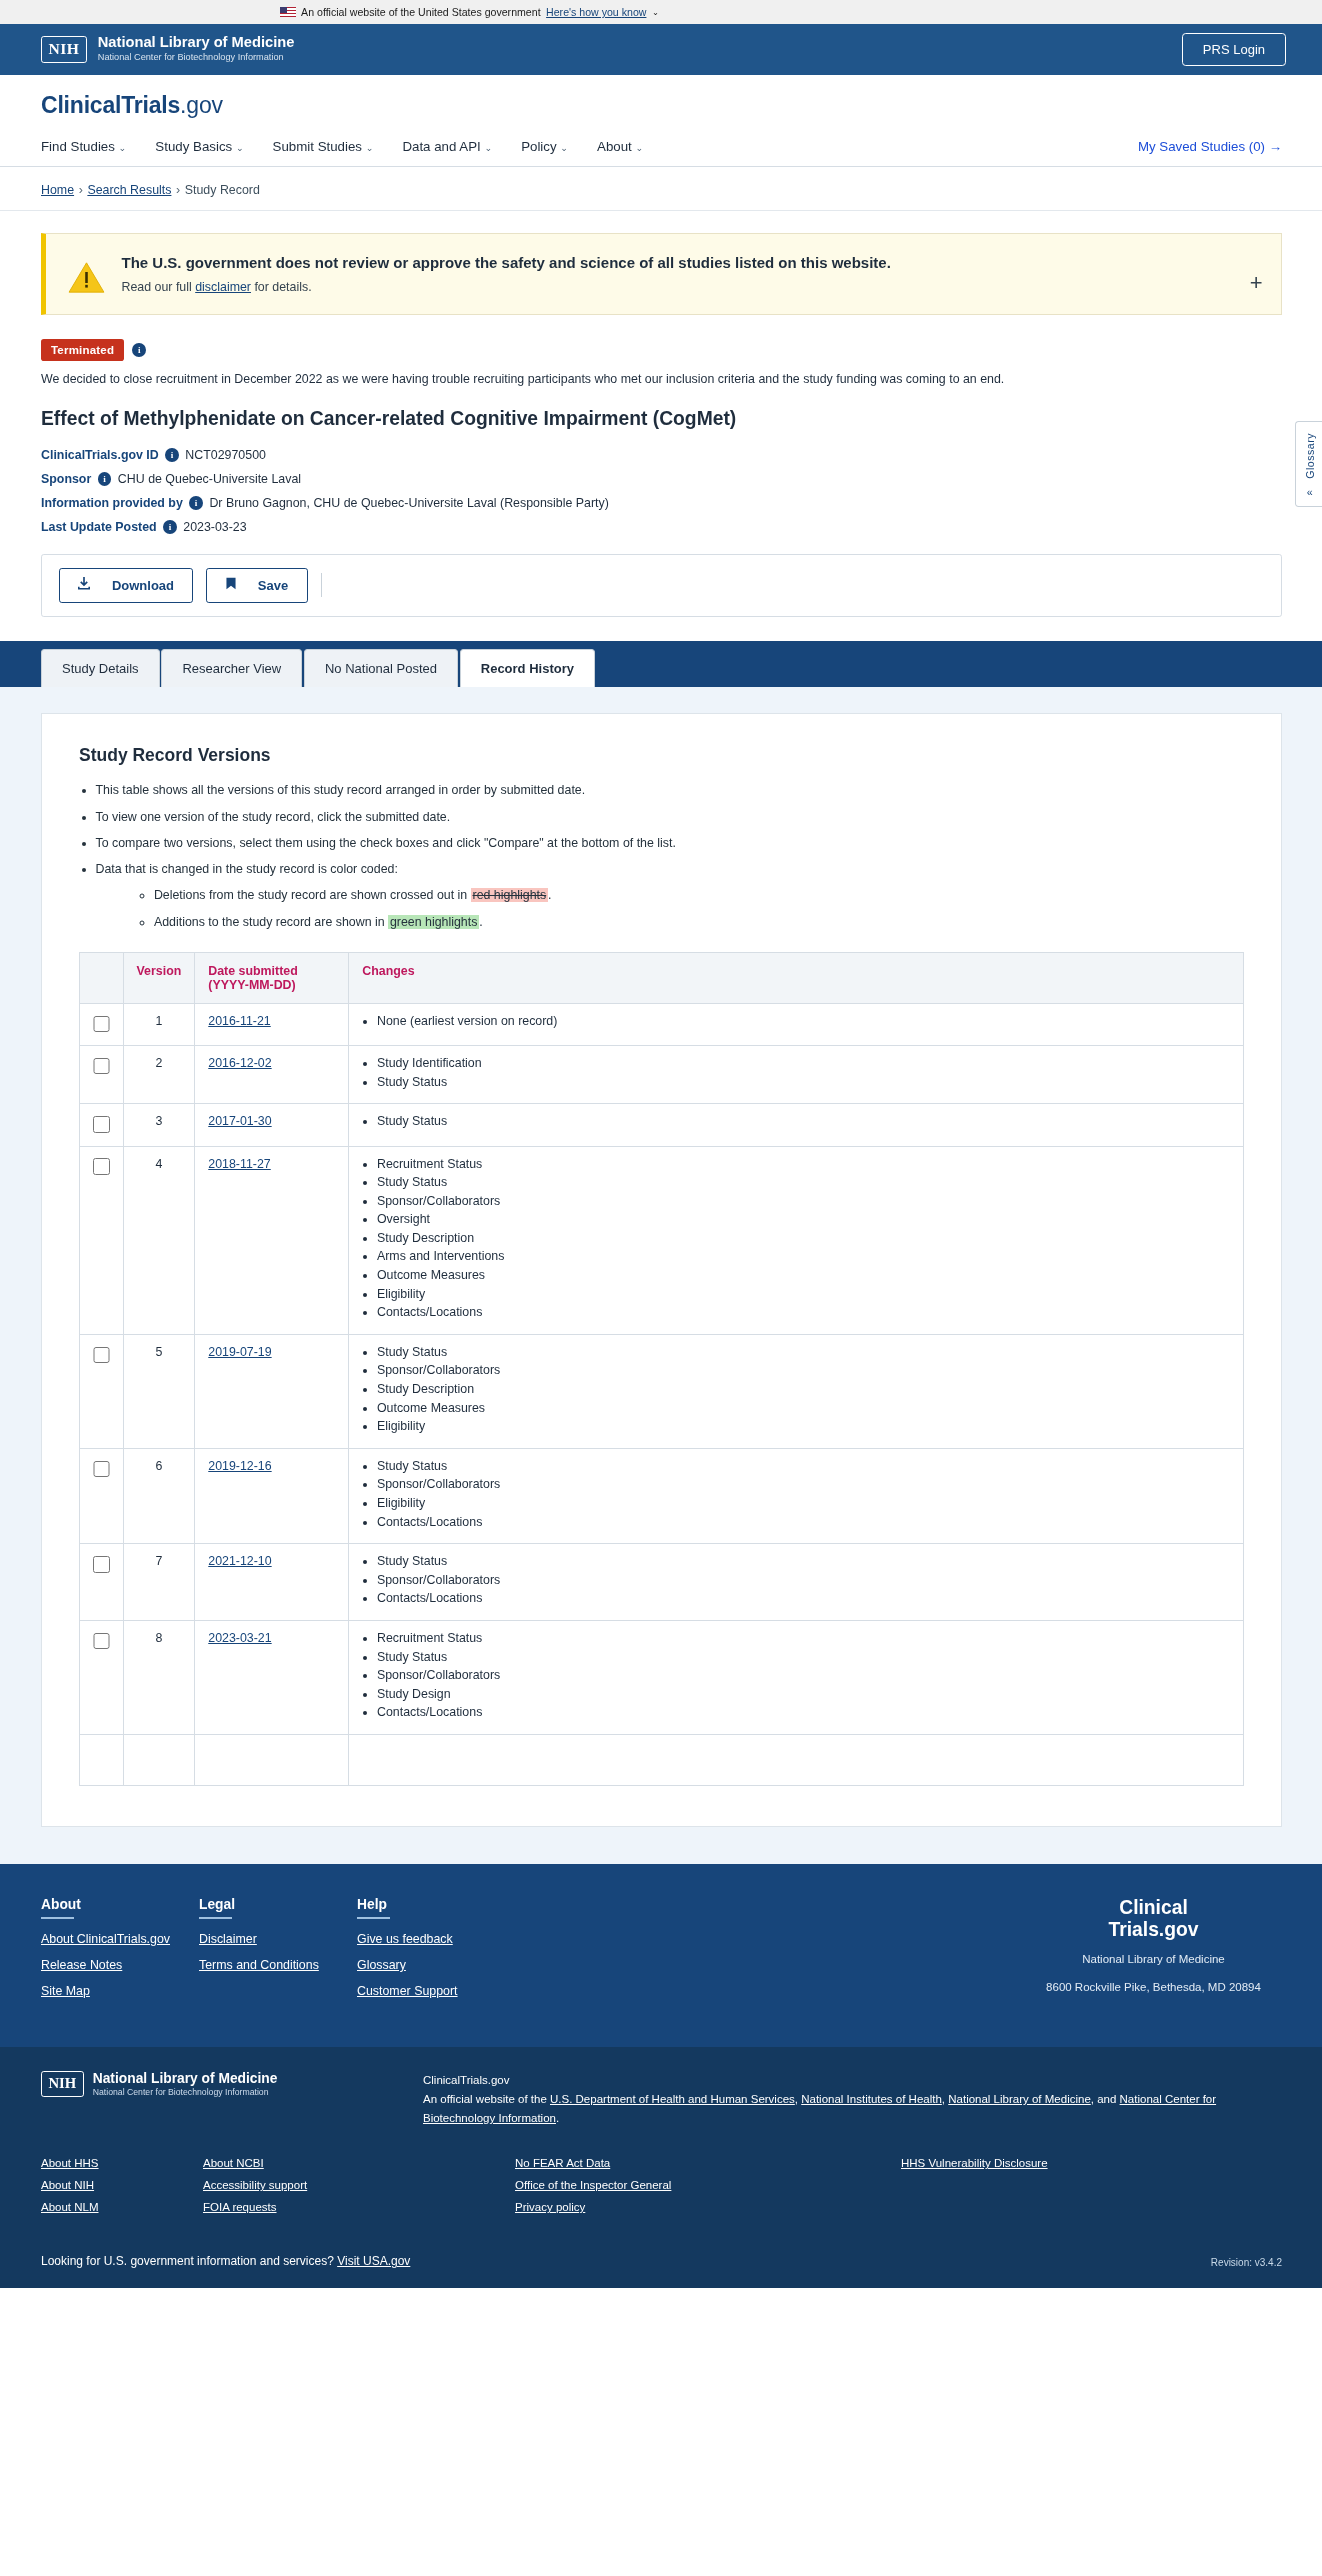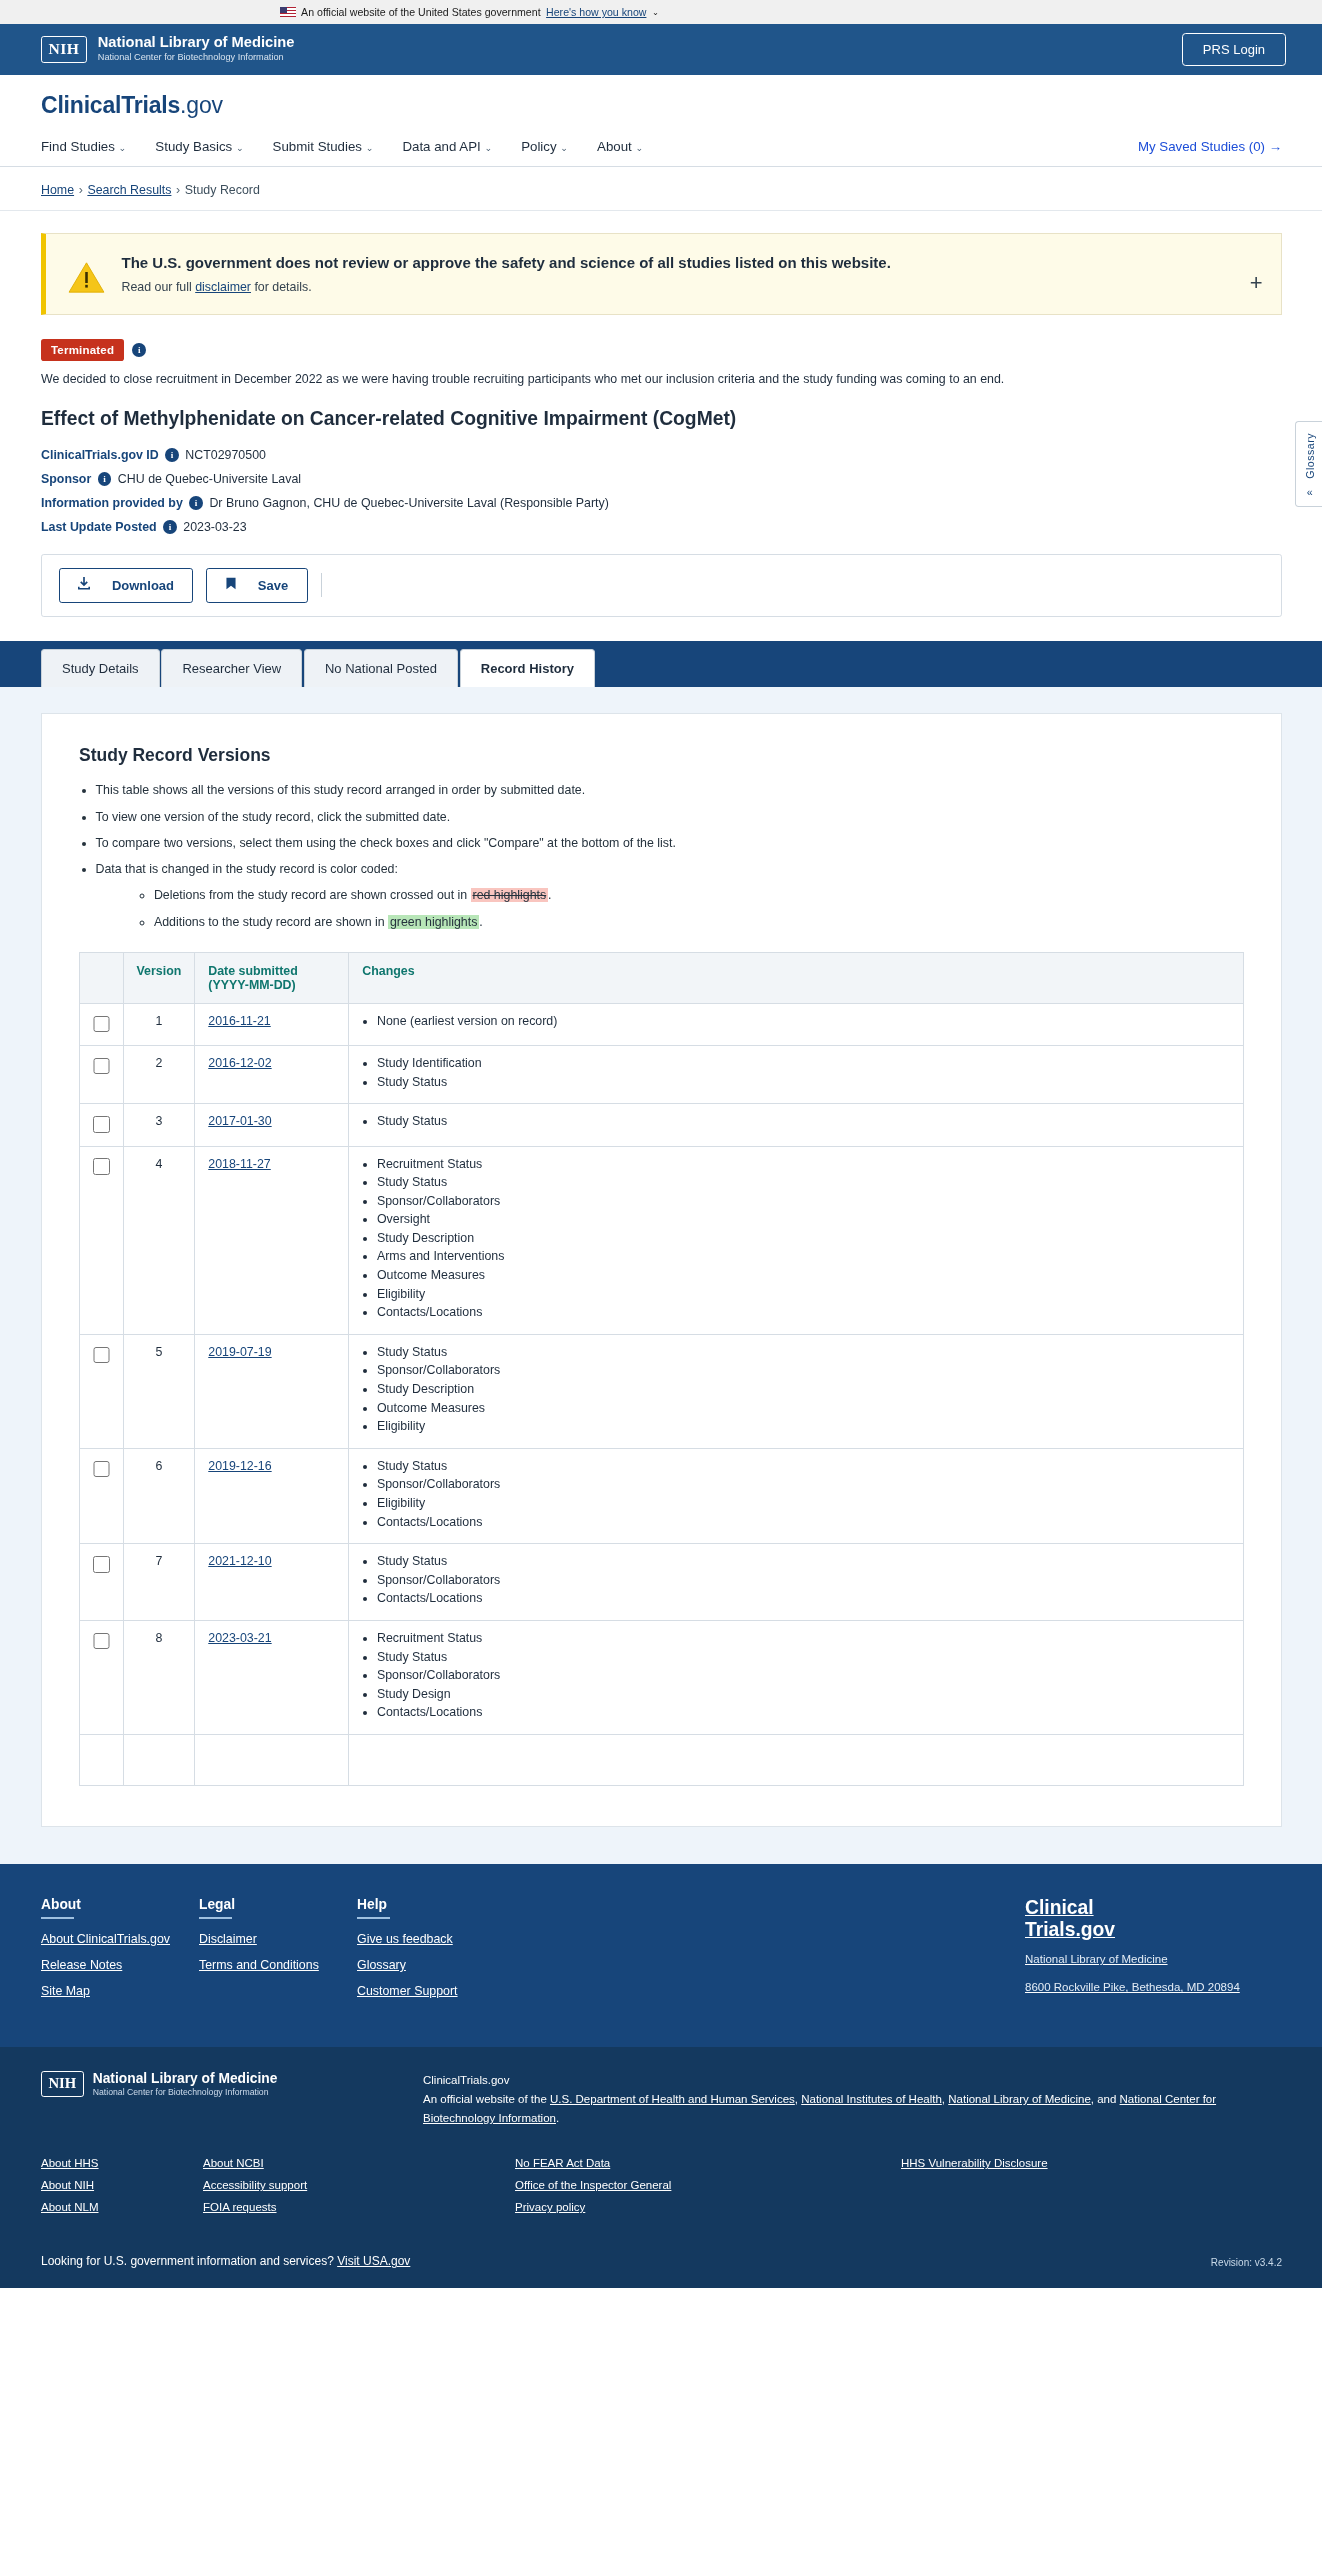--- a/index.html
+++ b/index.html
@@ -242,21 +242,21 @@
     border-collapse:collapse;
     margin-top:20px;
     font-size:12.4px;
   }
   table.versions th {
     background:#f2f5f8;
     border:0.9px solid #d6dde4;
     text-align:left;
     padding:11px 13px;
     font-size:12.4px;
-    color:#0f766e;
+    color:#be185d;
     vertical-align:top;
   }
   table.versions td {
     border:0.9px solid #d6dde4;
     padding:10px 13px;
     vertical-align:top;
   }
   .col-chk { width:40px; text-align:center; }
   .col-ver { width:50px; text-align:center; }
   .col-date { width:154px; }
@@ -275,21 +275,21 @@
     color:#fff;
     padding:33px 41px 37px;
     display:flex;
     gap:0;
     position:relative;
   }
   .fcol { width:158px; }
   .fcol h3 { font-size:13.8px; margin:0 0 5.5px; font-weight:bold; }
   .fcol .rule { width:33px; height:1.8px; background:#9fc0e0; margin-bottom:13px; }
   .fcol a { display:block; color:#fff; font-size:12.4px; text-decoration:underline; margin-bottom:12px; }
-  .fbrand { margin-left:auto; text-align:left; width:257px;text-decoration:underline; }
+  .fbrand { margin-left:auto; text-align:center; width:257px; }
   .fbrand .big { font-size:19.3px; font-weight:bold; line-height:1.12; }
   .fbrand .addr { font-size:11.5px; margin-top:11px; line-height:1.5; color:#e4edf6; }
   .footer-mid {
     background:#14395f;
     color:#fff;
     padding:24px 41px 20px;
     display:flex;
     gap:24px;
     align-items:flex-start;
   }

